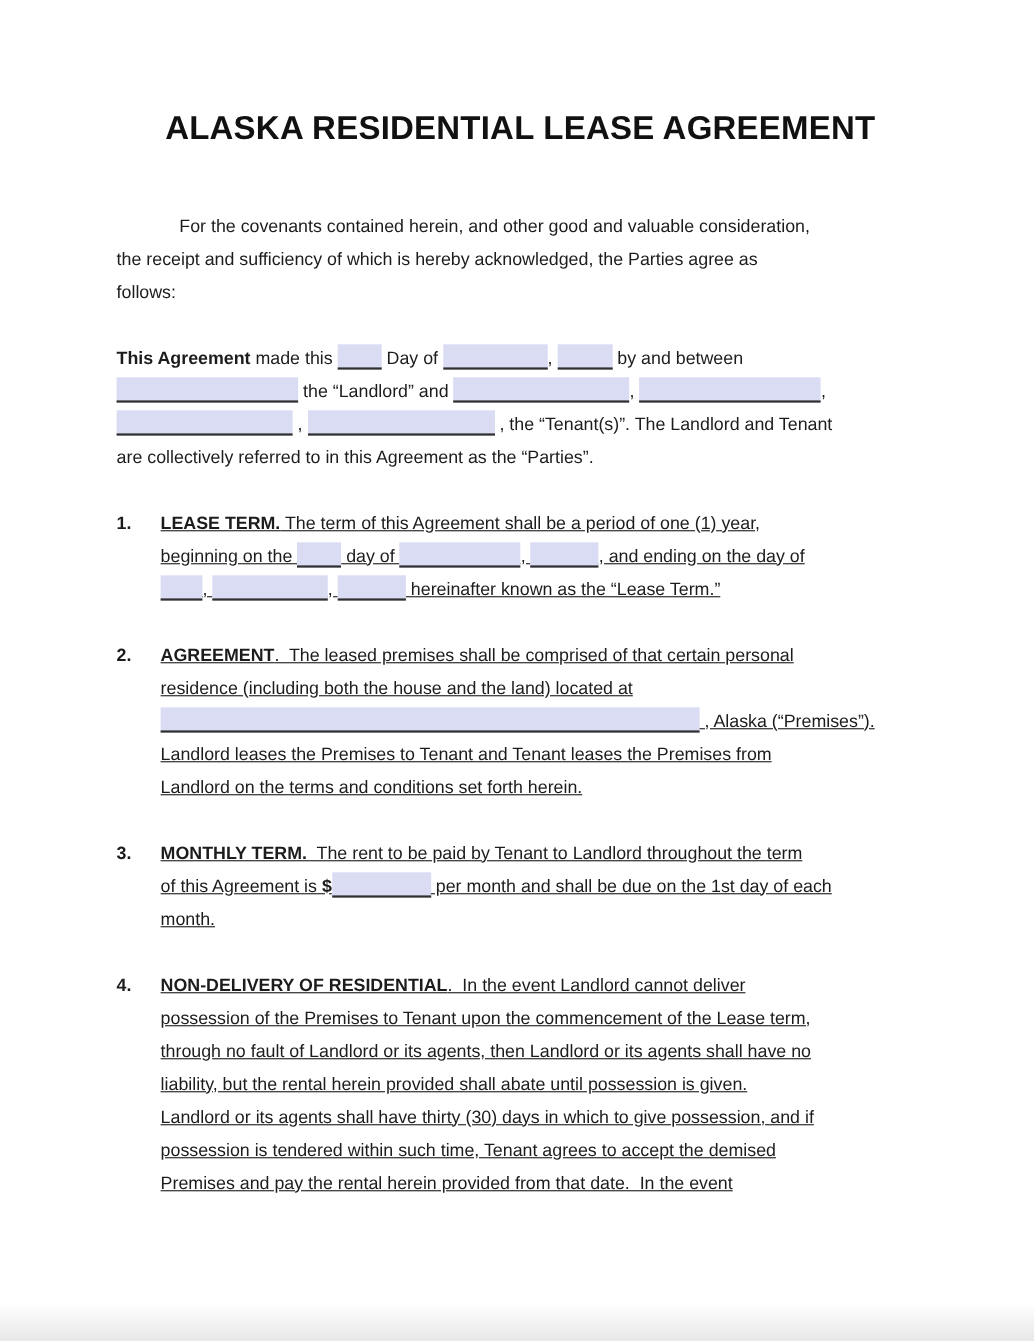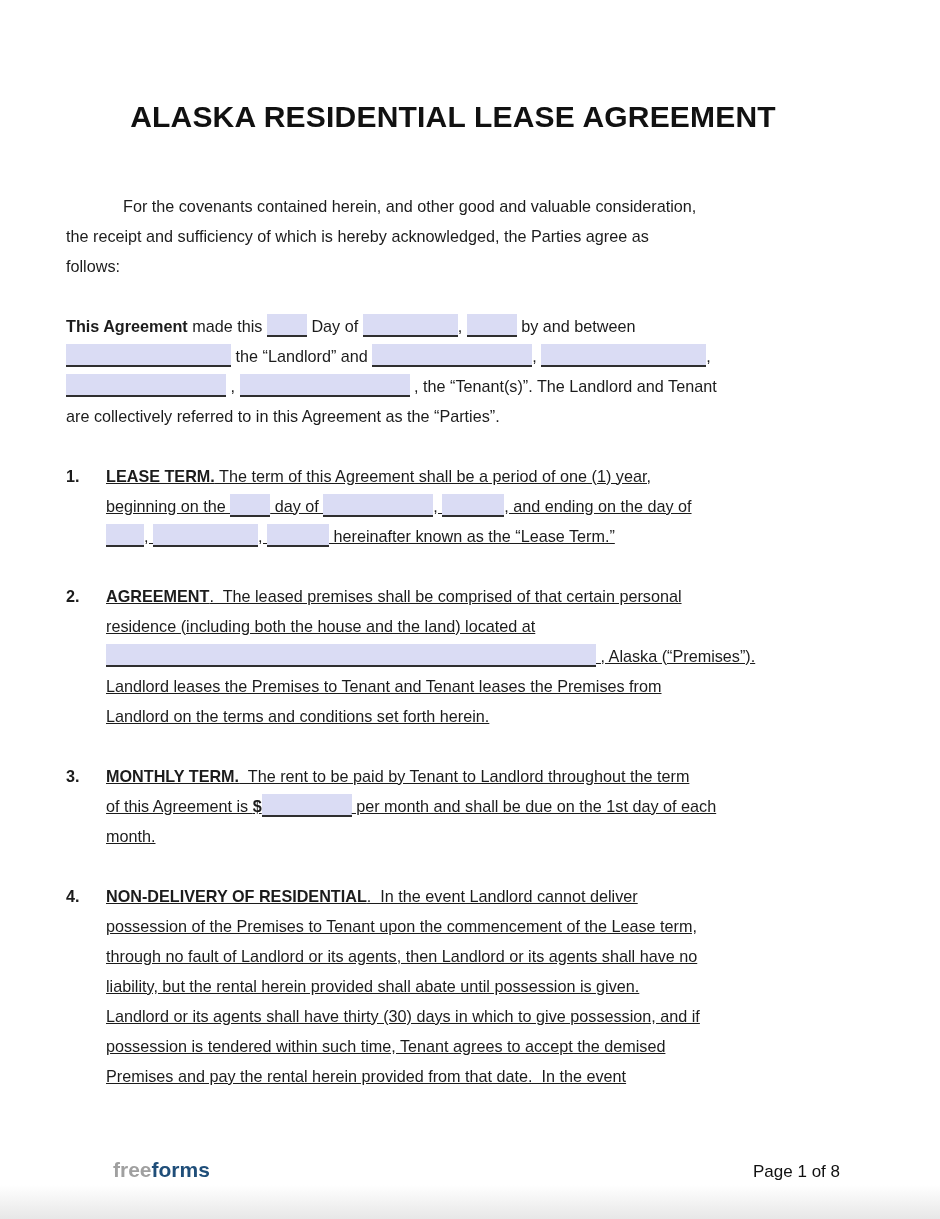--- a/index.html
+++ b/index.html
@@ -23,21 +23,21 @@
   }
   .page::after{
     content:"";
     position:absolute;
     left:0;right:0;bottom:0;
     height:34px;
     background:linear-gradient(rgba(255,255,255,0), #e7e7e7);
     pointer-events:none;
   }
   .content{
-    padding:100px 100px 0 66px;
+    padding:100px 100px 0 106px;
   }
   h1.doc-title{
     margin:0 0 56px 0;
     text-align:center;
     font-size:30px;
     line-height:1.15;
     font-weight:bold;
     color:#111;
     letter-spacing:0.2px;
   }
@@ -142,19 +142,13 @@
 possession of the Premises to Tenant upon the commencement of the Lease term,
 through no fault of Landlord or its agents, then Landlord or its agents shall have no
 liability, but the rental herein provided shall abate until possession is given.
 Landlord or its agents shall have thirty (30) days in which to give possession, and if
 possession is tendered within such time, Tenant agrees to accept the demised
 Premises and pay the rental herein provided from that date.  In the event</p>
     </div>
 
   </div>
 
-  <div class="footer">
-    <a class="brand">
-      <span class="free">free</span><span class="forms">forms</span>
-    </a>
-    <div class="pagenum">Page 1 of 8</div>
-  </div>
 </div>
 
 </body></html>

